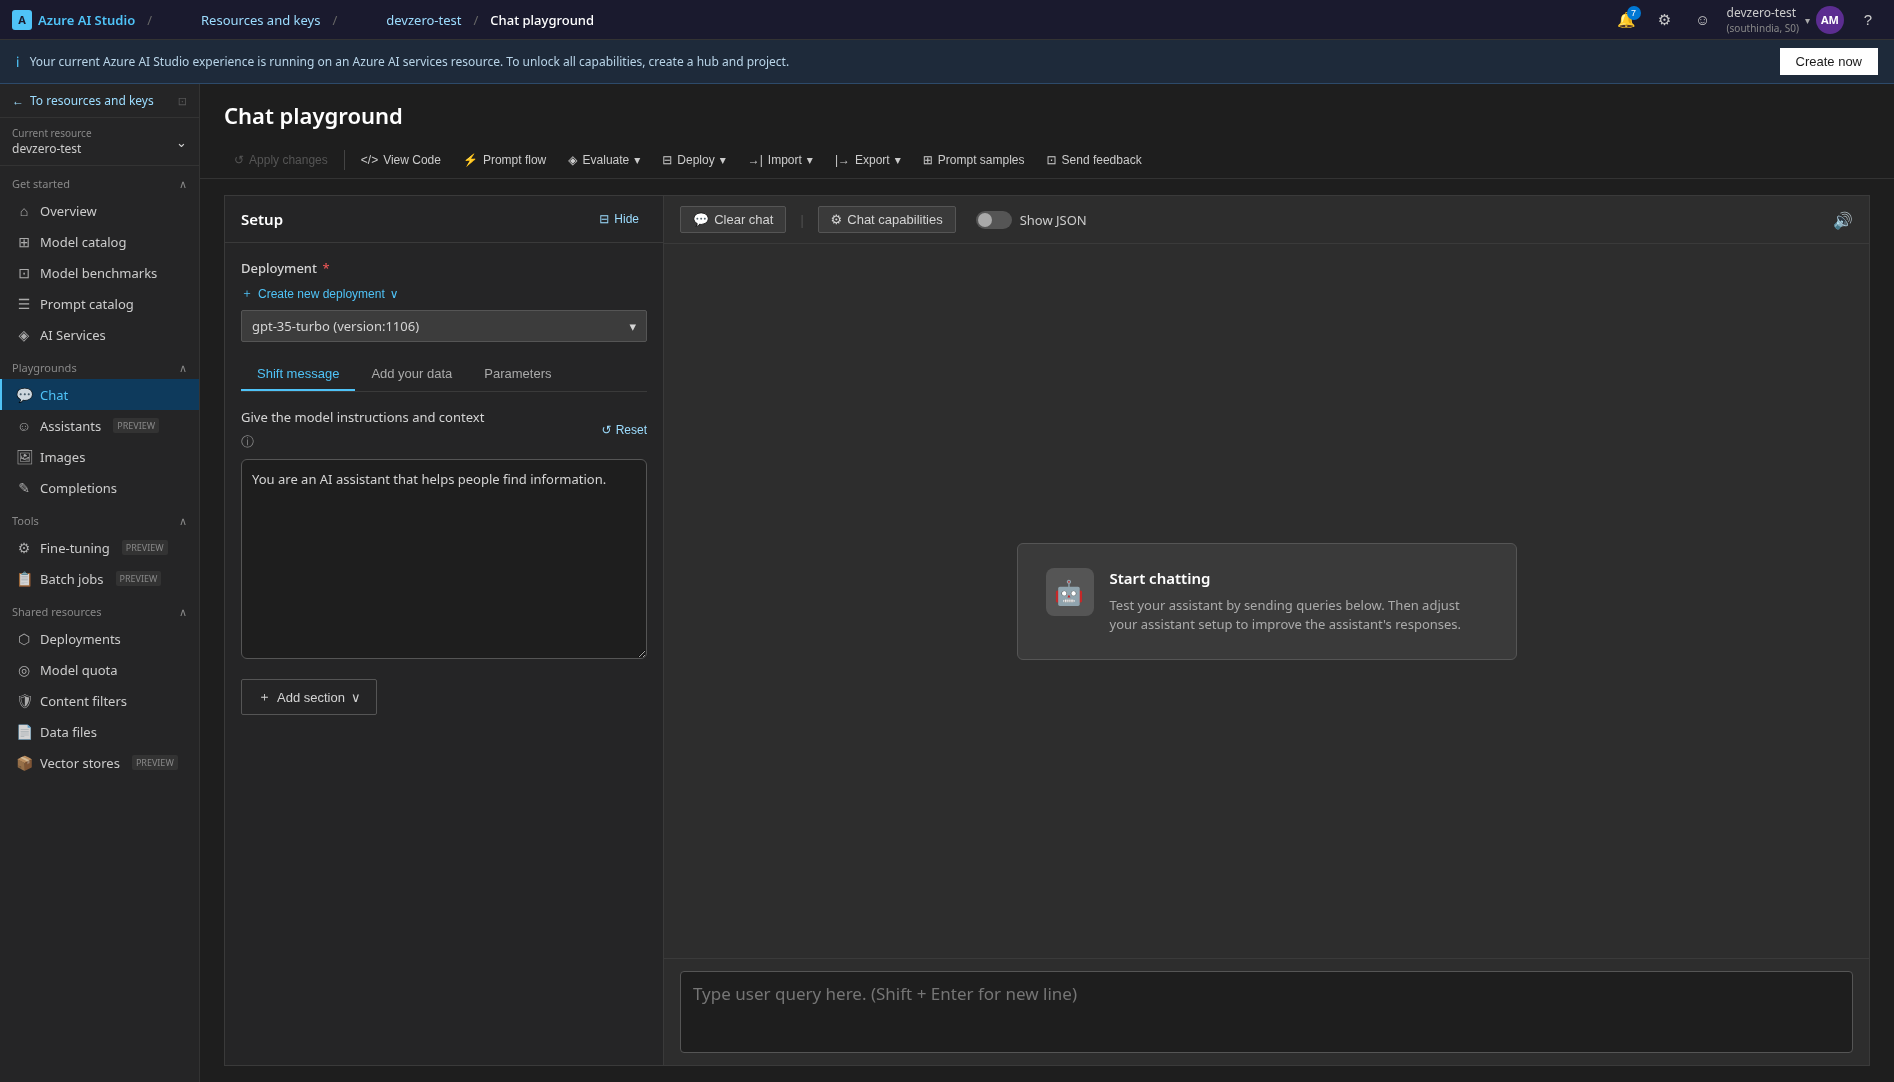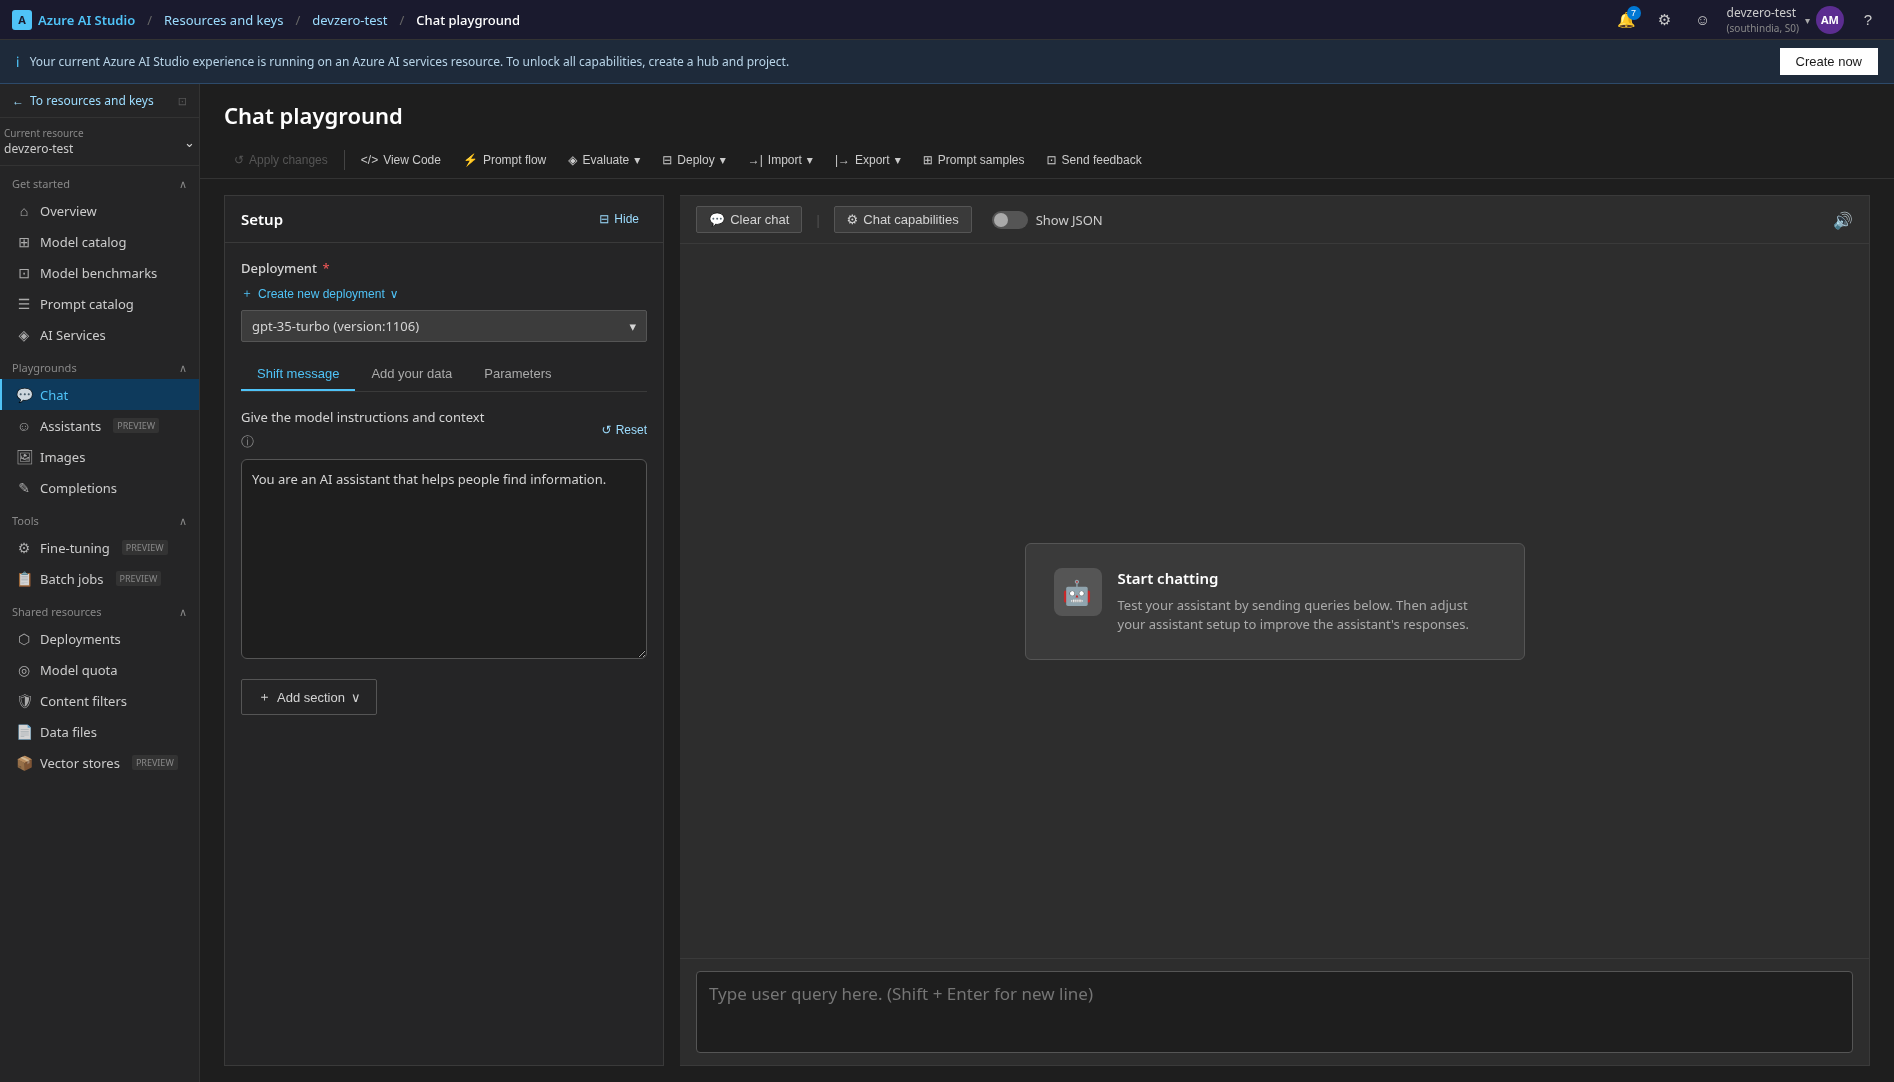--- a/index.html
+++ b/index.html
@@ -40,21 +40,21 @@
       background: #4fc3f7;
       border-radius: 3px;
       display: flex;
       align-items: center;
       justify-content: center;
       color: #1a1a2e;
       font-weight: bold;
       font-size: 11px;
     }
     .breadcrumb-sep { color: #666; margin: 0 4px; }
-    .breadcrumb-link { color: #9cdcfe; font-size: 13px; }
+    .breadcrumb-link { color: #9cdcfe; font-size: 13px; margin-left: 37px; }
     .breadcrumb-current { color: #ffffff; font-size: 13px; font-weight: 500; }
     .top-nav-right {
       margin-left: auto;
       display: flex;
       align-items: center;
       gap: 10px;
     }
     .nav-icon-btn {
       width: 28px; height: 28px;
       border-radius: 50%;
@@ -128,21 +128,21 @@
     .sidebar {
       width: 200px;
       background: #252526;
       border-right: 1px solid #333;
       display: flex;
       flex-direction: column;
       flex-shrink: 0;
       overflow-y: auto;
     }
     .sidebar-resource {
-      padding: 8px 4px;
+      padding: 8px 12px;
       border-bottom: 1px solid #333;
       display: flex;
       align-items: center;
       justify-content: space-between;
       cursor: pointer;
     }
     .sidebar-resource-label { font-size: 10px; color: #888; }
     .sidebar-resource-name { font-size: 12px; color: #ccc; }
     .sidebar-back {
       padding: 8px 12px;
@@ -235,21 +235,21 @@
     }
     .toolbar-btn.disabled { color: #555; cursor: default; }
     .toolbar-sep { width: 1px; height: 20px; background: #444; margin: 0 4px; }
 
     
     .playground-area {
       display: flex;
       flex: 1;
       overflow: hidden;
       padding: 16px 24px;
-      gap: 16px;
+      gap: 0;
     }
 
     
     .setup-panel {
       width: 440px;
       background: #252526;
       border: 1px solid #3a3a3a;
       display: flex;
       flex-direction: column;
       flex-shrink: 0;

